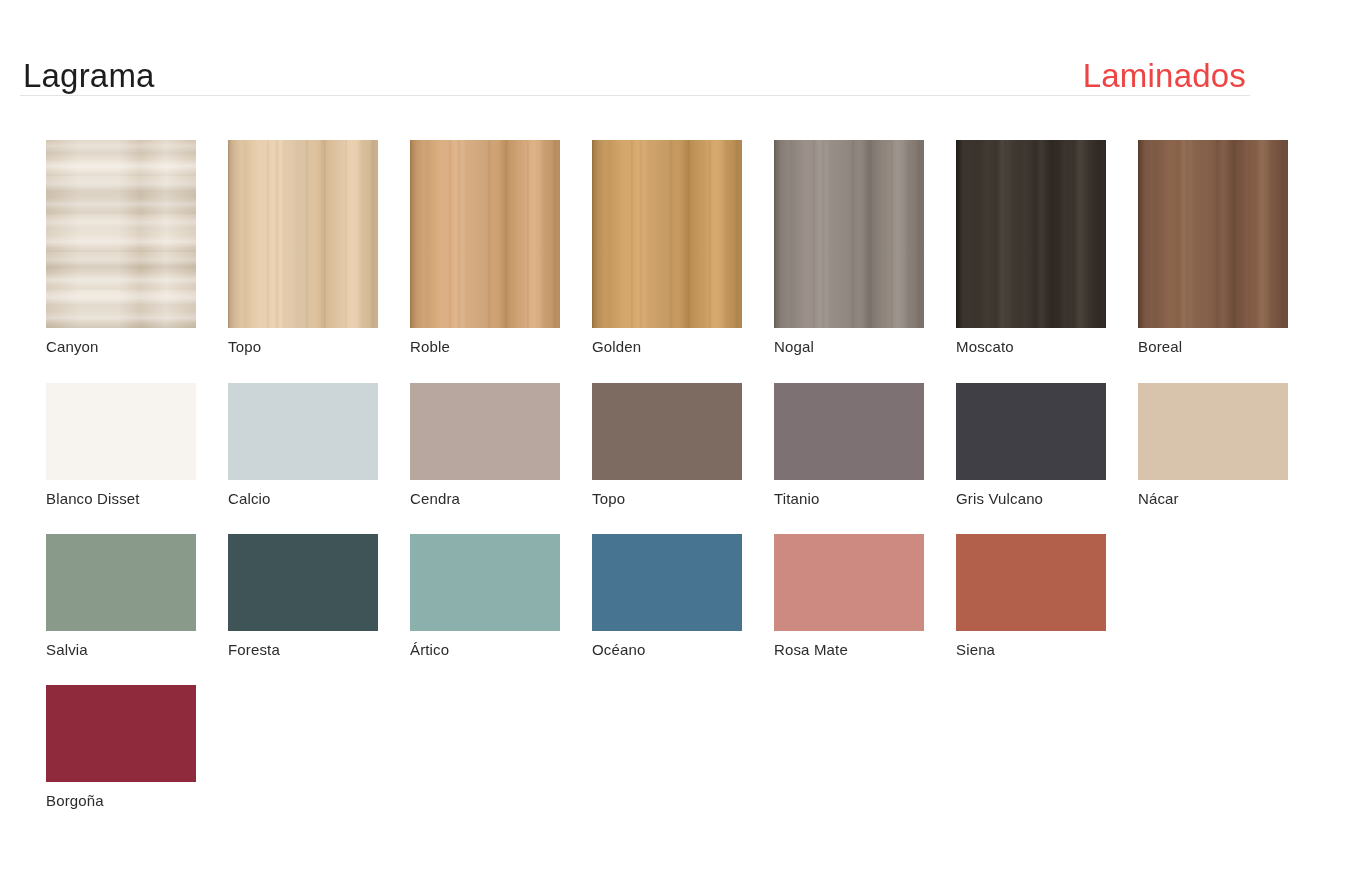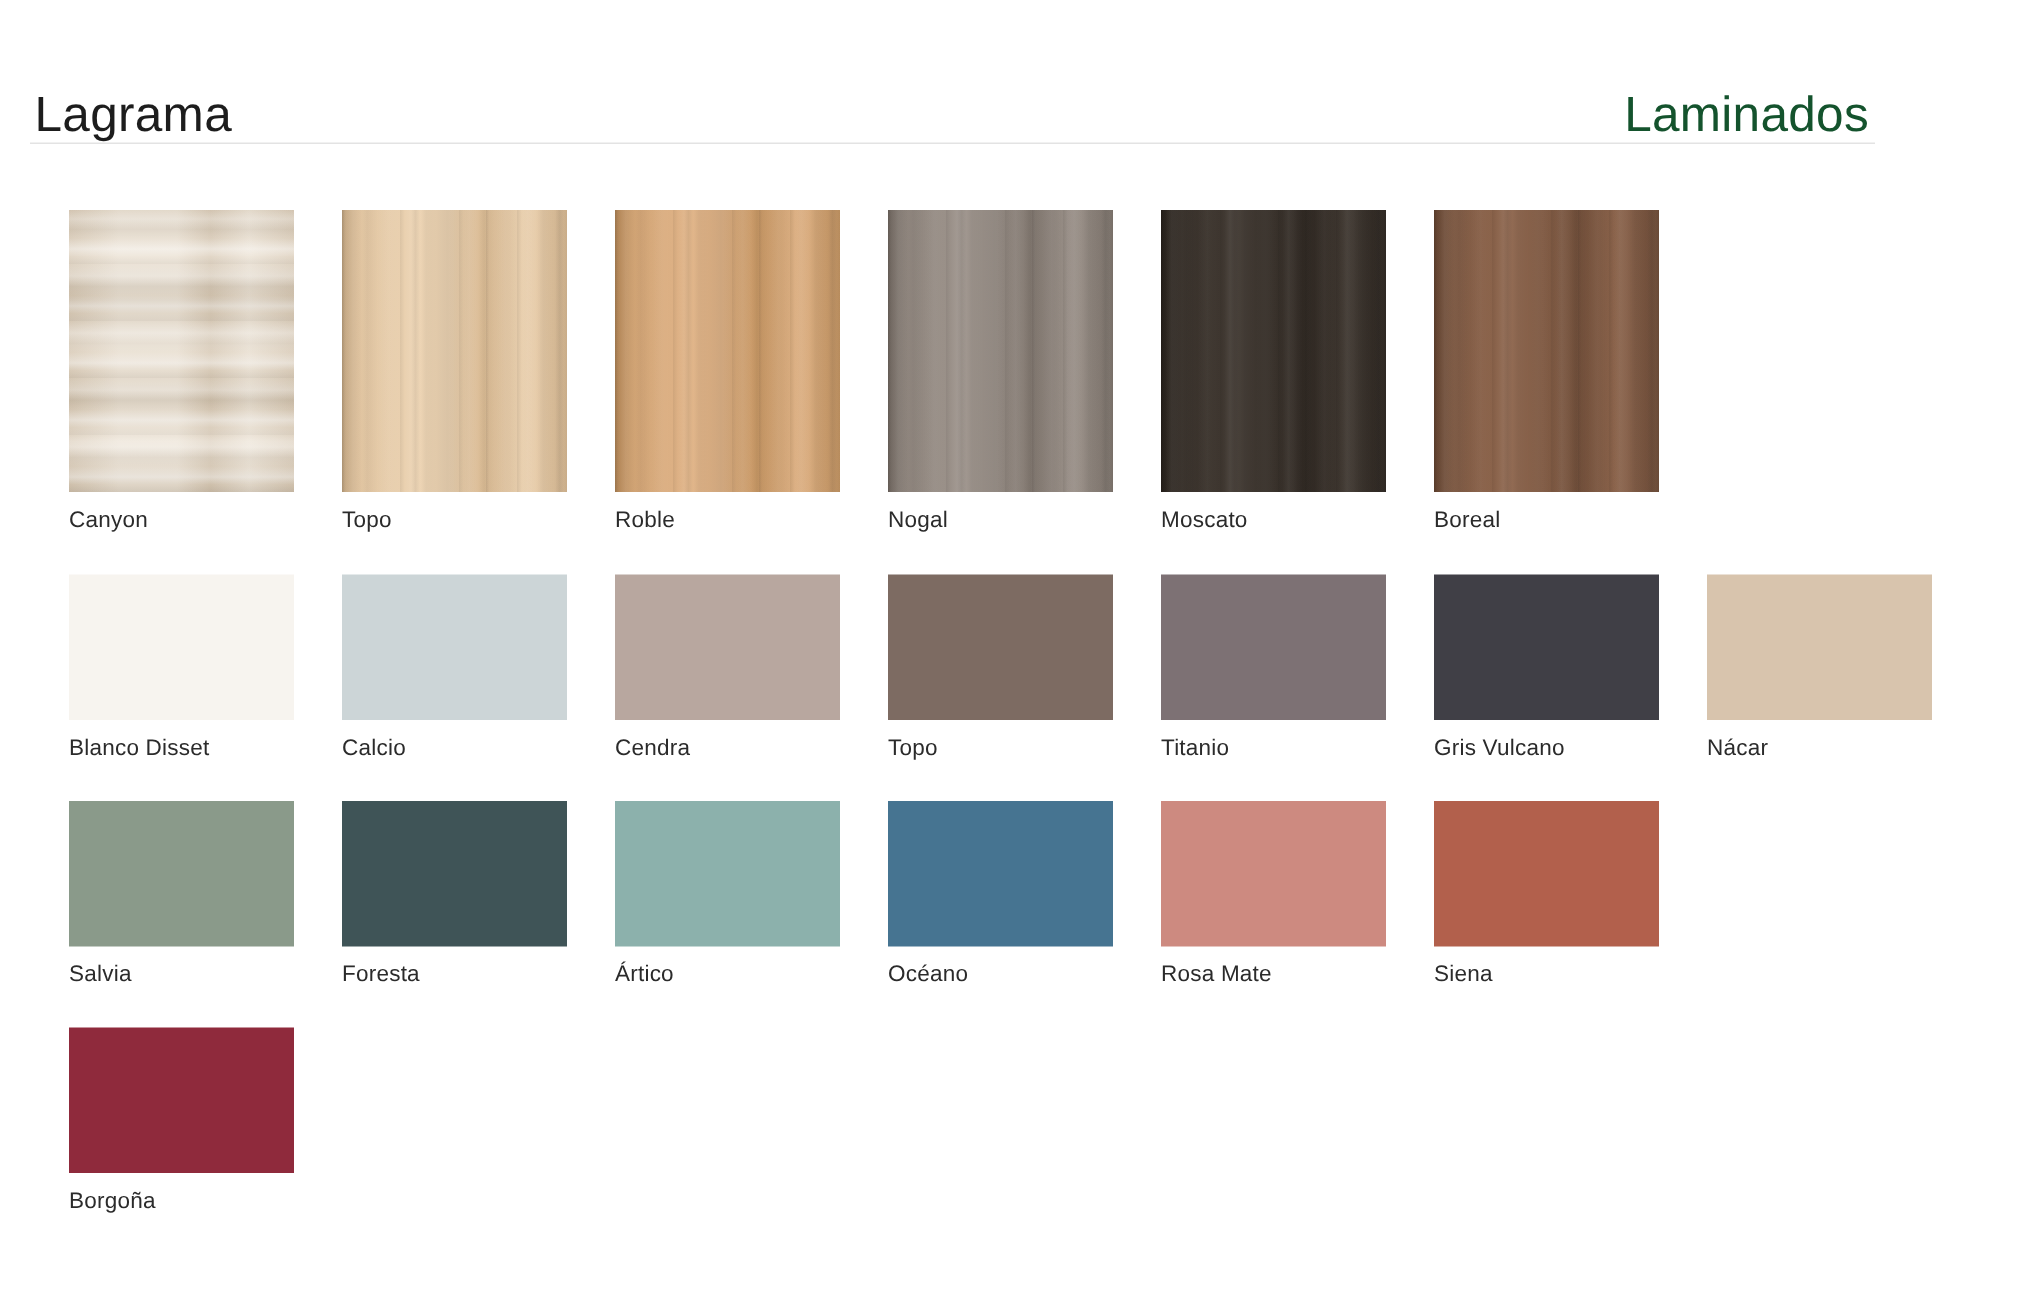--- a/index.html
+++ b/index.html
@@ -35,21 +35,21 @@
     font-size: 33px;
     font-weight: 400;
     color: #1d1d1d;
     letter-spacing: 0.2px;
     line-height: 1;
     padding-left: 3px;
   }
   .section-title {
     font-size: 33px;
     font-weight: 400;
-    color: #14532d;
+    color: #ef4444;
     letter-spacing: 0.2px;
     line-height: 1;
     padding-right: 4px;
   }
   .header-rule {
     position: absolute;
     left: 20px;
     top: 95px;
     width: 1230px;
     height: 1px;
@@ -167,20 +167,24 @@
         </div>
         <div class="cell">
           <div class="swatch wood vgrain" style="background: linear-gradient(90deg, rgb(216, 184, 144) 0%, rgb(236, 210, 176) 22%, rgb(236, 210, 176) 48%, rgb(216, 184, 144) 63%, rgb(236, 210, 176) 80%, rgb(216, 184, 144) 100%) rgb(236, 210, 176);"></div>
           <div class="label">Topo</div>
         </div>
         <div class="cell">
           <div class="swatch wood vgrain" style="background: linear-gradient(90deg, rgb(196, 147, 95) 0%, rgb(223, 177, 131) 22%, rgb(223, 177, 131) 48%, rgb(196, 147, 95) 63%, rgb(223, 177, 131) 80%, rgb(196, 147, 95) 100%) rgb(223, 177, 131);"></div>
           <div class="label">Roble</div>
         </div>
         <div class="cell">
+          <div class="swatch wood vgrain" style="background: linear-gradient(90deg, rgb(185, 138, 76) 0%, rgb(215, 167, 105) 22%, rgb(215, 167, 105) 48%, rgb(185, 138, 76) 63%, rgb(215, 167, 105) 80%, rgb(185, 138, 76) 100%) rgb(215, 167, 105);"></div>
+          <div class="label">Golden</div>
+        </div>
+        <div class="cell">
           <div class="swatch wood vgrain" style="background: linear-gradient(90deg, rgb(125, 115, 107) 0%, rgb(154, 144, 136) 22%, rgb(154, 144, 136) 48%, rgb(125, 115, 107) 63%, rgb(154, 144, 136) 80%, rgb(125, 115, 107) 100%) rgb(154, 144, 136);"></div>
           <div class="label">Nogal</div>
         </div>
         <div class="cell">
           <div class="swatch wood vgrain" style="background: linear-gradient(90deg, rgb(42, 35, 29) 0%, rgb(59, 51, 44) 22%, rgb(59, 51, 44) 48%, rgb(42, 35, 29) 63%, rgb(59, 51, 44) 80%, rgb(42, 35, 29) 100%) rgb(59, 51, 44);"></div>
           <div class="label">Moscato</div>
         </div>
         <div class="cell">
           <div class="swatch wood vgrain" style="background: linear-gradient(90deg, rgb(109, 74, 53) 0%, rgb(138, 97, 72) 22%, rgb(138, 97, 72) 48%, rgb(109, 74, 53) 63%, rgb(138, 97, 72) 80%, rgb(109, 74, 53) 100%) rgb(138, 97, 72);"></div>
           <div class="label">Boreal</div>

